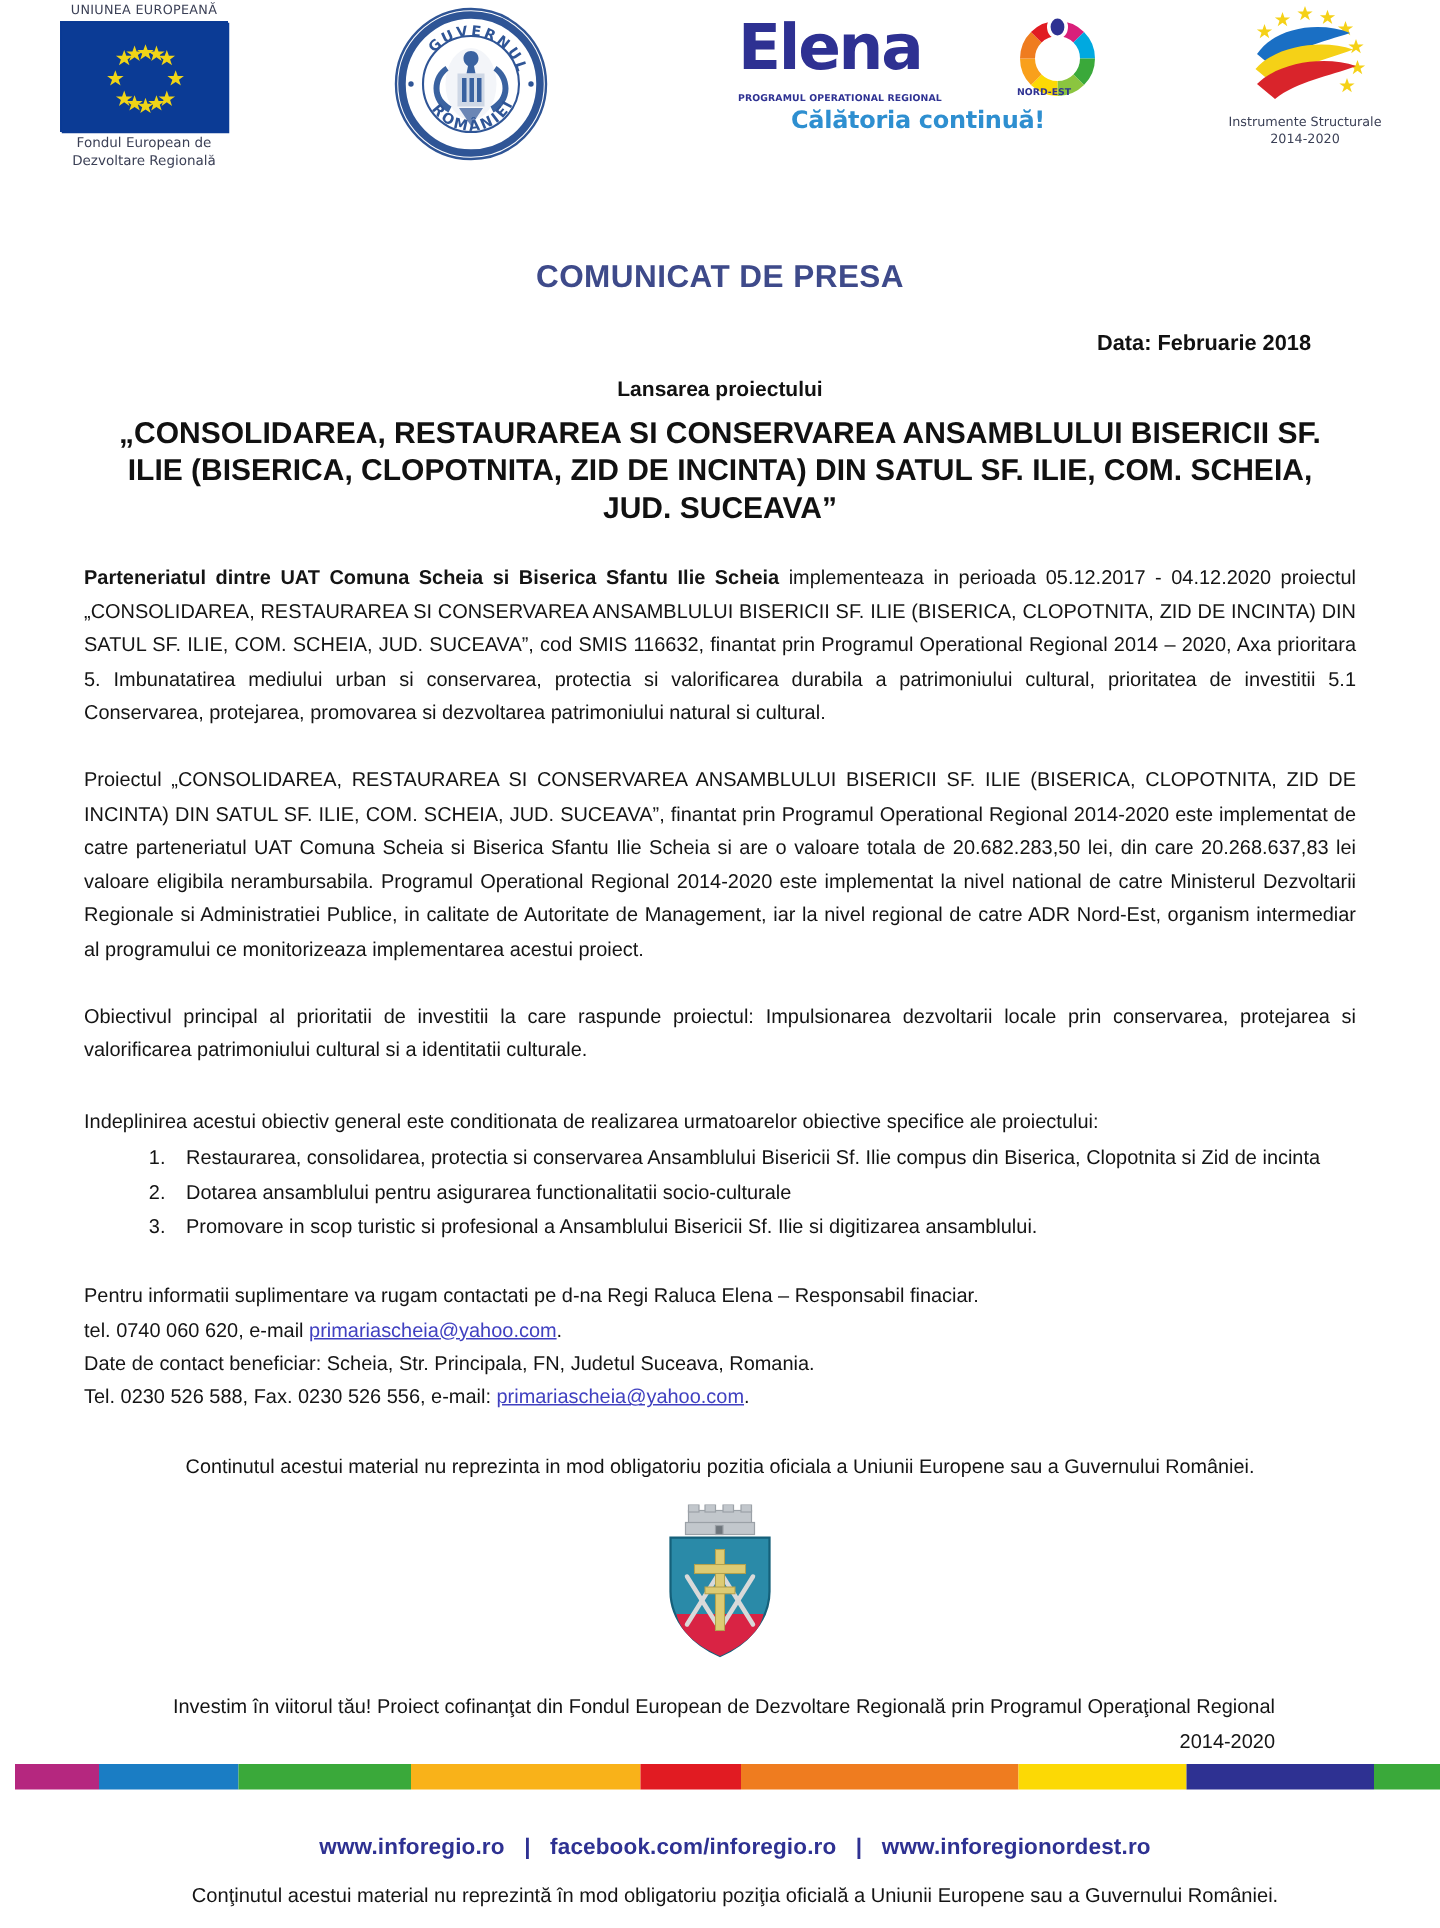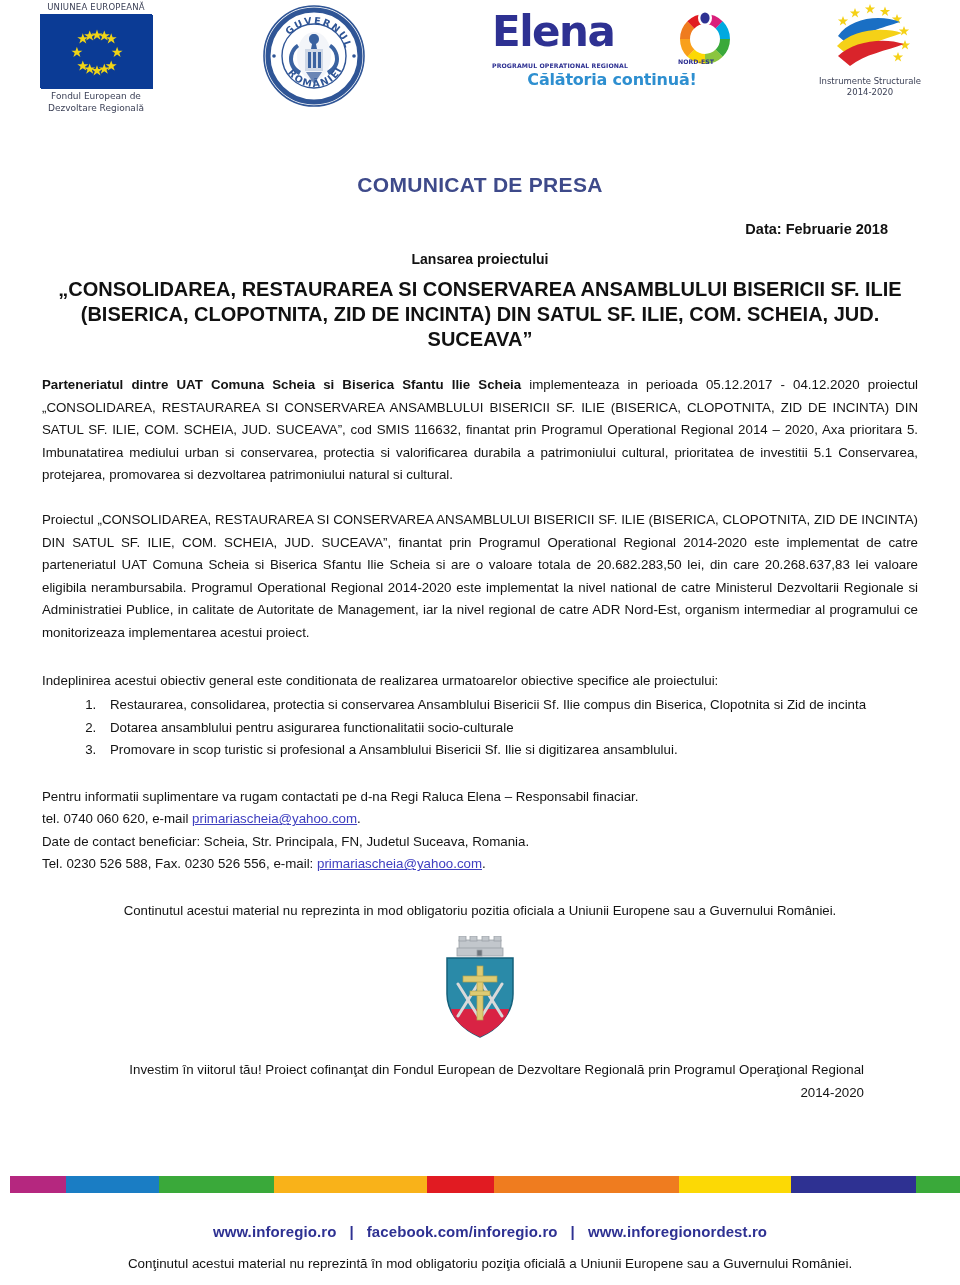--- a/index.html
+++ b/index.html
@@ -73,21 +73,21 @@
 
   
   #si-logo { left: 800px; top: 2px; width: 140px; text-align: center; }
   .si-caption {
     font-size: 8.5px; line-height: 11px; color: #3a3f55;
     font-family: "DejaVu Sans", sans-serif; margin-top: 2px;
   }
 
   
   .doc {
-    padding: 0 42px;
+    padding: 0 56px;
     width: 960px;
   }
   .page-title {
     text-align: center;
     font-size: 21px;
     font-weight: bold;
     color: #3e4a8a;
     letter-spacing: .3px;
     margin: 55px 0 0 0;
     font-family: "Liberation Sans", sans-serif;
@@ -320,20 +320,21 @@
   <div class="subtitle-1">Lansarea proiectului</div>
 
   <div class="subtitle-2">„CONSOLIDAREA, RESTAURAREA SI CONSERVAREA ANSAMBLULUI BISERICII SF. ILIE (BISERICA, CLOPOTNITA, ZID DE INCINTA) DIN SATUL SF. ILIE, COM. SCHEIA, JUD. SUCEAVA”</div>
 
   <p class="para">
     <b>Parteneriatul dintre UAT Comuna Scheia si Biserica Sfantu Ilie Scheia</b><span> implementeaza in perioada 05.12.2017 - 04.12.2020 proiectul „CONSOLIDAREA, RESTAURAREA SI CONSERVAREA ANSAMBLULUI BISERICII SF. ILIE (BISERICA, CLOPOTNITA, ZID DE INCINTA) DIN SATUL SF. ILIE, COM. SCHEIA, JUD. SUCEAVA”, cod SMIS 116632, finantat prin Programul Operational Regional 2014 – 2020, Axa prioritara 5. Imbunatatirea mediului urban si conservarea, protectia si valorificarea durabila a patrimoniului cultural, prioritatea de investitii 5.1 Conservarea, protejarea, promovarea si dezvoltarea patrimoniului natural si cultural.</span>
   </p>
 
   <p class="para">Proiectul „CONSOLIDAREA, RESTAURAREA SI CONSERVAREA ANSAMBLULUI BISERICII SF. ILIE (BISERICA, CLOPOTNITA, ZID DE INCINTA) DIN SATUL SF. ILIE, COM. SCHEIA, JUD. SUCEAVA”, finantat prin Programul Operational Regional 2014-2020 este implementat de catre parteneriatul UAT Comuna Scheia si Biserica Sfantu Ilie Scheia si are o valoare totala de 20.682.283,50 lei, din care 20.268.637,83 lei valoare eligibila nerambursabila. Programul Operational Regional 2014-2020 este implementat la nivel national de catre Ministerul Dezvoltarii Regionale si Administratiei Publice, in calitate de Autoritate de Management, iar la nivel regional de catre ADR Nord-Est, organism intermediar al programului ce monitorizeaza implementarea acestui proiect.</p>
 
+  <p class="para">Obiectivul principal al prioritatii de investitii la care raspunde proiectul: Impulsionarea dezvoltarii locale prin conservarea, protejarea si valorificarea patrimoniului cultural si a identitatii culturale.</p>
 
   <p class="para intro-note">Indeplinirea acestui obiectiv general este conditionata de realizarea urmatoarelor obiective specifice ale proiectului:</p>
 
   <ol class="objectives">
     <li>Restaurarea, consolidarea, protectia si conservarea Ansamblului Bisericii Sf. Ilie compus din Biserica, Clopotnita si Zid de incinta</li>
     <li>Dotarea ansamblului pentru asigurarea functionalitatii socio-culturale</li>
     <li>Promovare in scop turistic si profesional a Ansamblului Bisericii Sf. Ilie si digitizarea ansamblului.</li>
   </ol>
 
   <div class="contact-block">

